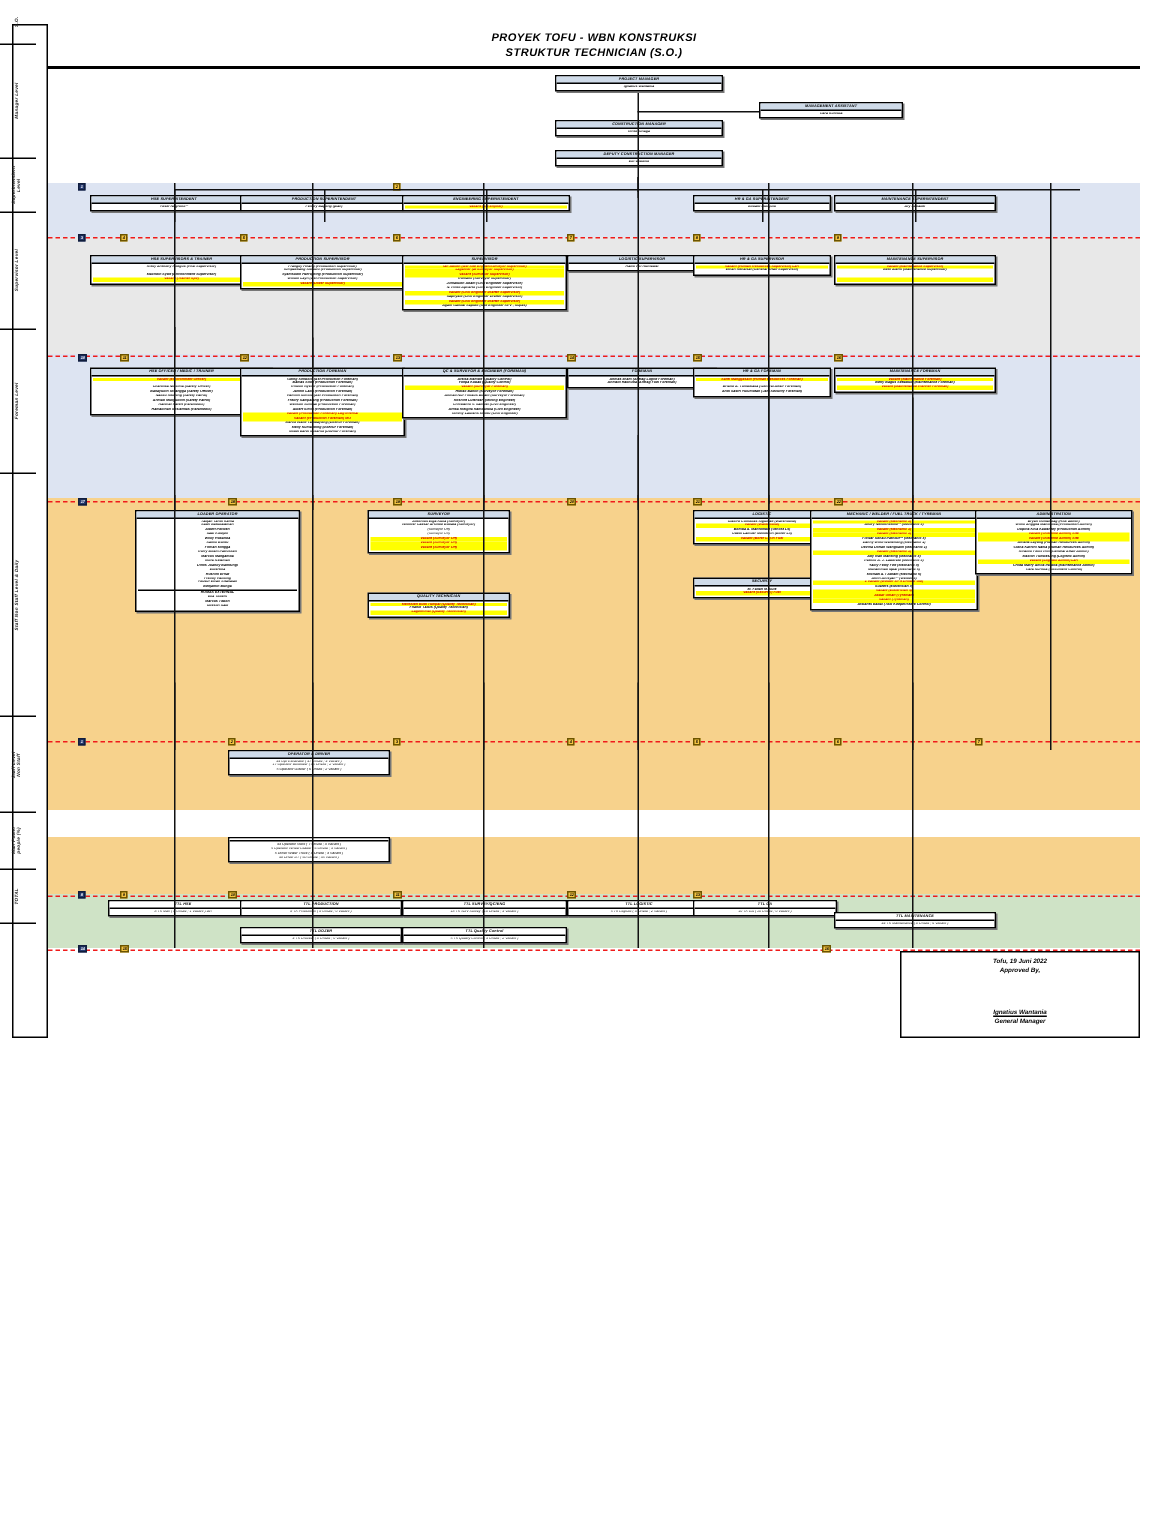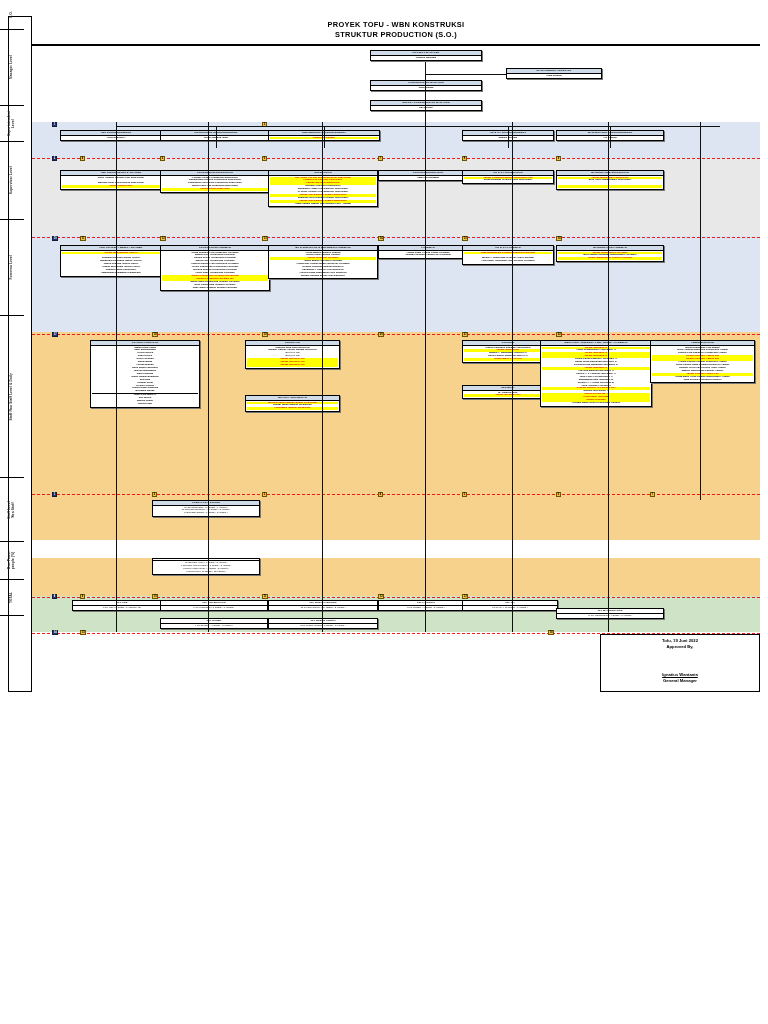--- a/index.html
+++ b/index.html
@@ -1,18 +1,18 @@
 <!DOCTYPE html>
 <html><head>
 <meta charset="utf-8">
 <title>Struktur Organisasi</title>
 <style>
   html,body{margin:0;padding:0;background:#fff;}
   body{width:768px;height:1024px;font-family:"Liberation Sans",sans-serif;color:#000;overflow:hidden;}
-  #sheet{position:relative;width:768px;height:868px;}
+  #sheet{position:relative;width:768px;height:868px;font-style:italic;}
 
   
   .frame{position:absolute;left:8px;top:16px;width:752px;height:676px;border:1.2px solid #000;box-sizing:border-box;background:#fff;}
   .lvlcol{position:absolute;left:8px;top:16px;width:24px;height:676px;border-right:1.2px solid #000;box-sizing:border-box;}
 
   
   .lvlcell{position:absolute;left:0;width:24px;box-sizing:border-box;border-bottom:1.2px solid #000;display:flex;align-items:center;justify-content:center;}
   .lvltxt{writing-mode:vertical-rl;transform:rotate(180deg);font-size:3.1px;letter-spacing:.2px;text-align:center;line-height:1.15;font-weight:bold;color:#222;white-space:pre-line;}
 
   
@@ -74,21 +74,21 @@
   <div class="band band-fore"></div>
   <div class="band band-staff"></div>
   <div class="band band-staff2"></div>
   <div class="band band-gap"></div>
   <div class="band band-staff3"></div>
   <div class="band band-total"></div>
   <div class="band band-foot"></div>
 
   <div class="title">
     <div>PROYEK TOFU  -  WBN KONSTRUKSI</div>
-    <div>STRUKTUR PRODUCTION (S.O.)</div>
+    <div>STRUKTUR TECHNICIAN (S.O.)</div>
   </div>
 
   <div class="lvlcell" style="top:0;height:30px;">
     <span class="lvltxt">S.O.</span>
     </div>
   <div class="lvlcell" style="top:30px;height:76px;">
     <span class="lvltxt">Manager Level</span>
     </div>
   <div class="lvlcell" style="top:106px;height:36px;">
     <span class="lvltxt">Superintendent Level</span>

